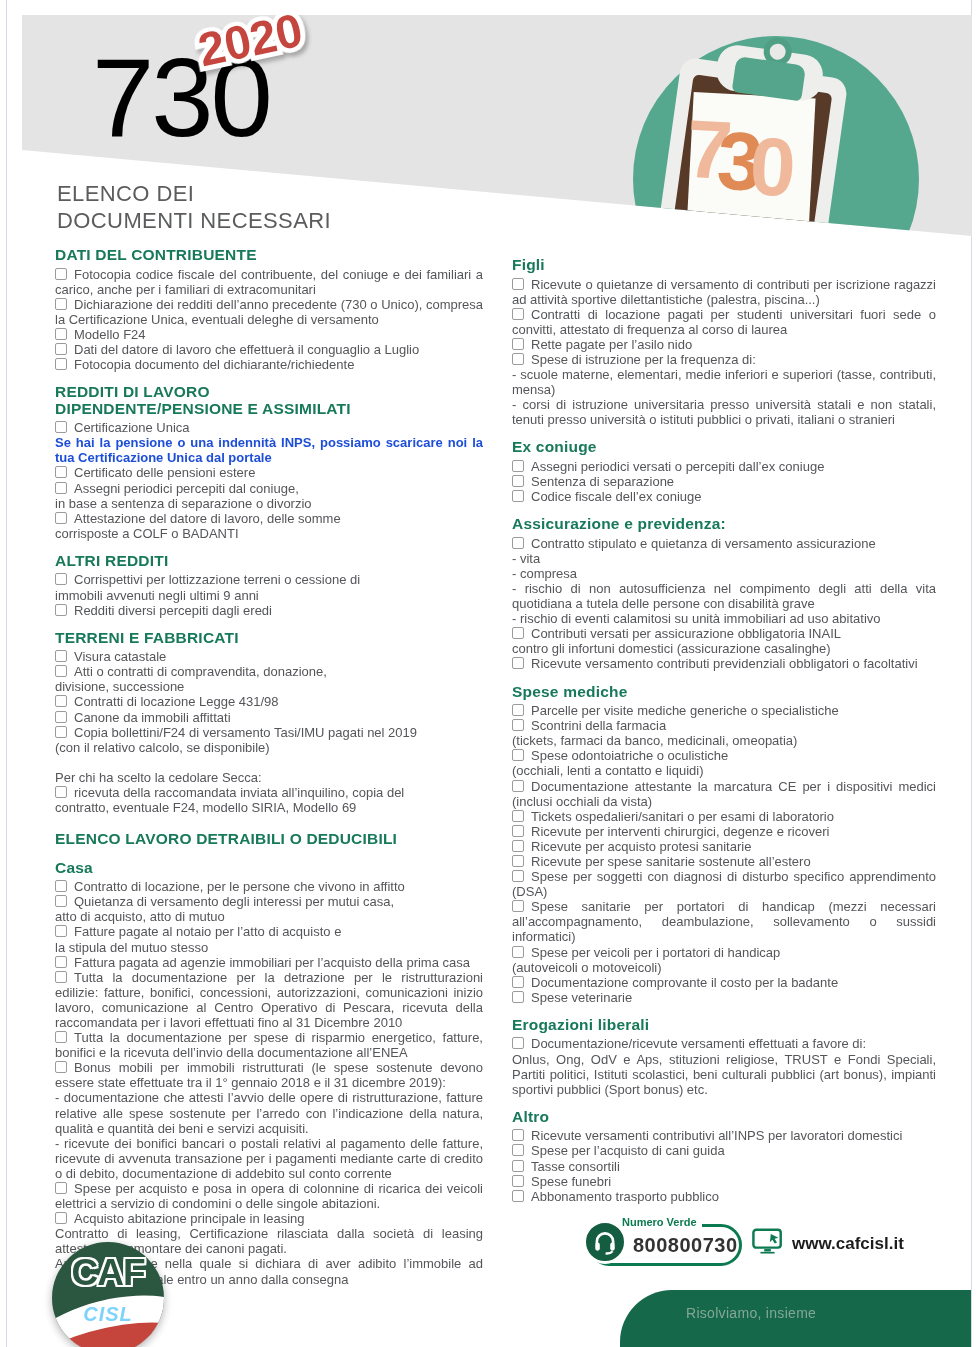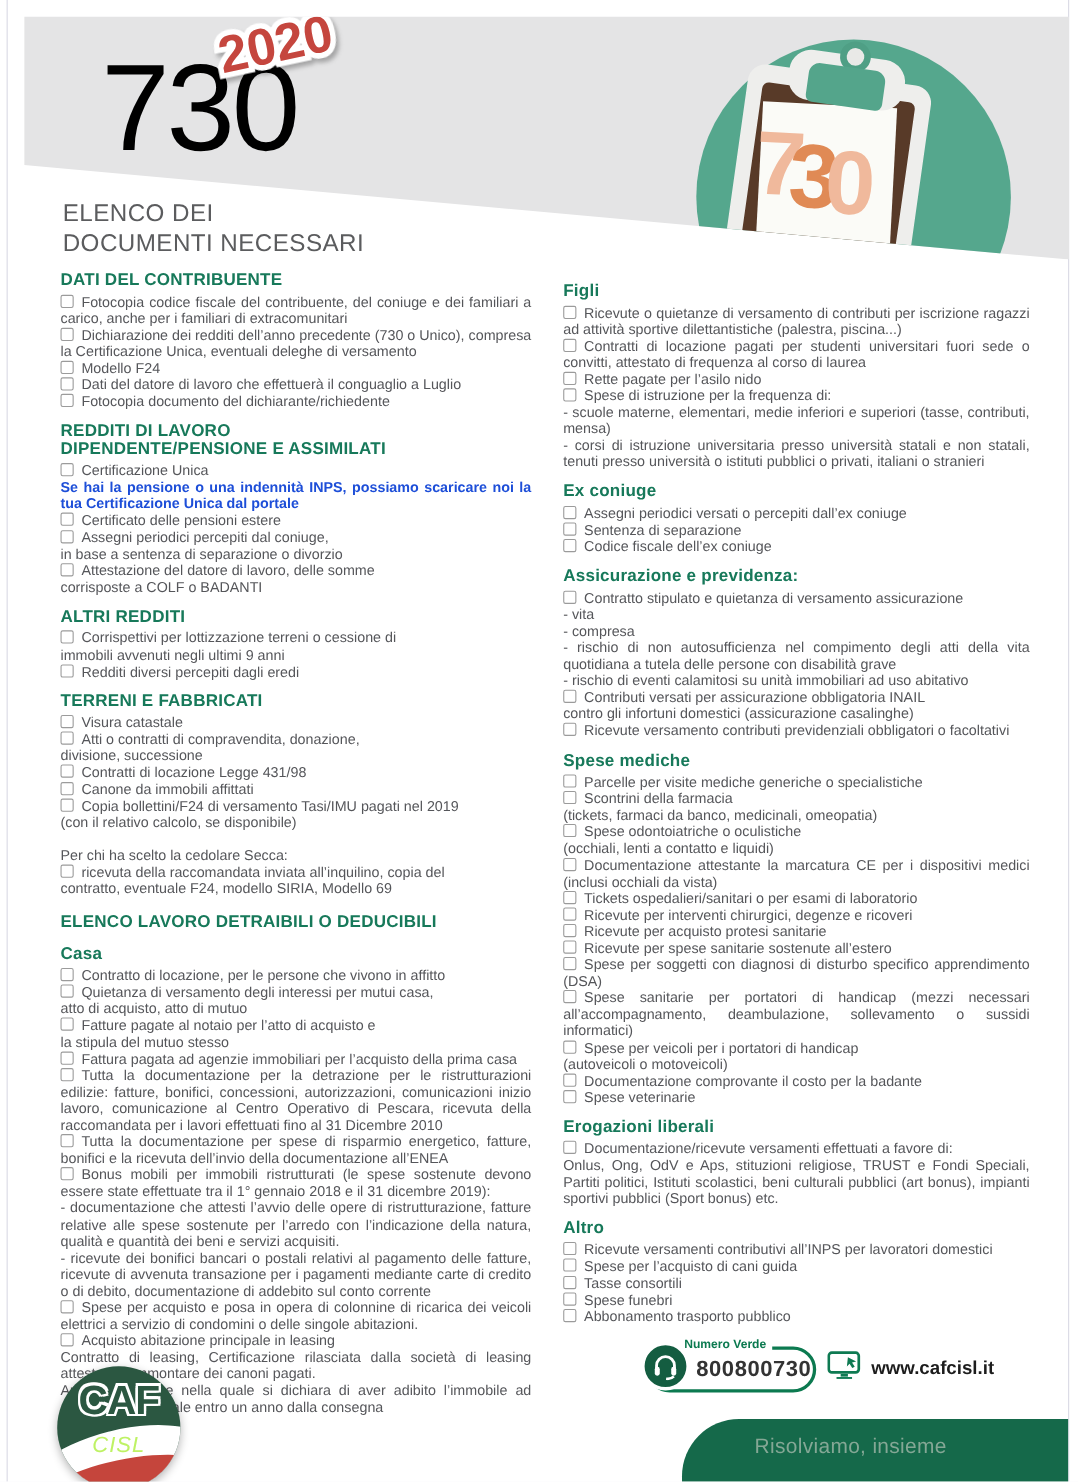--- a/index.html
+++ b/index.html
@@ -52,37 +52,37 @@
 
   
   .caf-logo{position:absolute;left:52px;top:1242px;width:112px;height:112px;border-radius:50%;
       background:#2b5741;overflow:hidden;box-shadow:0 3px 9px rgba(0,0,0,.3);}
   .caf-white{position:absolute;left:-34%;top:52%;width:172%;height:82%;background:#fff;border-radius:50%;transform:rotate(-14deg);}
   .caf-red{position:absolute;left:-22%;top:76%;width:152%;height:50%;background:#c5453c;border-radius:50%;transform:rotate(-12deg);}
   .caf-white2{position:absolute;left:-26%;top:102%;width:160%;height:50%;background:#fff;border-radius:50%;transform:rotate(-12deg);}
   .caf-caf{position:absolute;top:10px;width:100%;text-align:center;font-size:37px;font-weight:bold;
       color:#2b5741;letter-spacing:-1px;
       text-shadow:-2px -2px 0 #fff,2px -2px 0 #fff,-2px 2px 0 #fff,2px 2px 0 #fff,-2px 0 0 #fff,2px 0 0 #fff,0 -2px 0 #fff,0 2px 0 #fff;}
-  .caf-cisl{position:absolute;top:61px;width:100%;text-align:center;font-size:20px;font-weight:normal;
-      font-style:italic;color:#bef264;letter-spacing:1px;}
+  .caf-cisl{position:absolute;top:61px;width:100%;text-align:center;font-size:20px;font-weight:bold;
+      font-style:italic;color:#7dd3fc;letter-spacing:1px;}
 
   .nv-pill{position:absolute;left:588px;top:1224px;width:148px;height:36px;border:3px solid #0c7a50;
       border-radius:22px;background:#fff;}
   .nv-label{position:absolute;left:26px;top:-11px;background:#fff;padding:0 5px;
       font-size:11px;font-weight:bold;color:#0c7a50;white-space:nowrap;}
   .nv-number{position:absolute;left:42px;top:7px;font-size:20px;font-weight:bold;color:#333;letter-spacing:.5px;}
   .nv-circle{position:absolute;left:-8px;top:-7px;width:44px;height:44px;border-radius:50%;
       background:#145d41;border:3px solid #fff;display:flex;align-items:center;justify-content:center;box-sizing:border-box;}
 
   .website{position:absolute;left:752px;top:1228px;display:flex;align-items:center;gap:8px;}
   .site-text{font-size:17px;font-weight:bold;color:#1c1c1c;}
 
   .footer-bar{position:absolute;left:620px;right:9px;top:1290px;bottom:0;
       background:#15694a;border-top-left-radius:52px;}
-  .tagline{margin:15px 0 0 66px;font-size:19px;color:#84a795;letter-spacing:.3px;}
+  .tagline{margin:15px 0 0 66px;font-size:14px;color:#84a795;letter-spacing:.3px;}
 </style>
 </head>
 <body>
 
 <div class="page">
   <div class="edge l"></div>
   <div class="edge r"></div>
 
   <div class="band">
     <div class="circle"></div>

